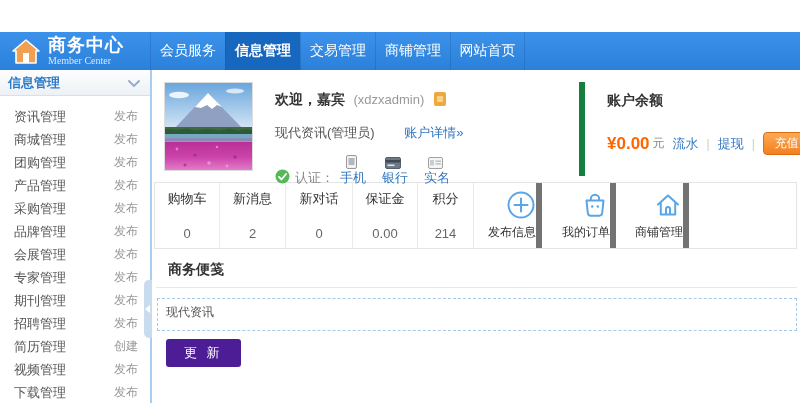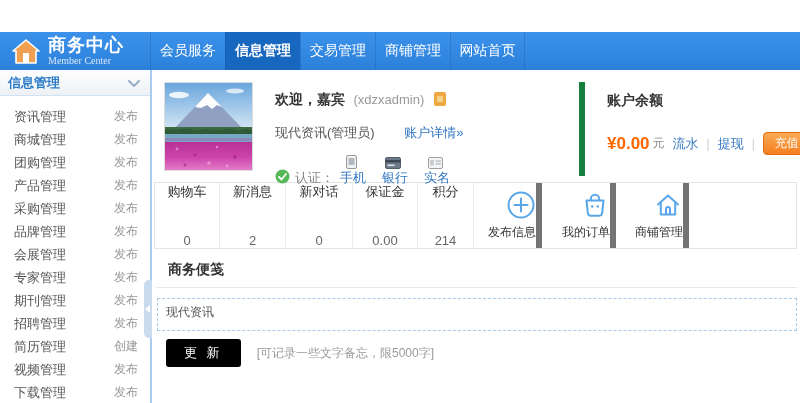--- a/index.html
+++ b/index.html
@@ -62,40 +62,40 @@
   .bal-row { margin-top:22px; display:flex; align-items:center; white-space:nowrap; }
   .amount { color:#ff6600; font-size:17px; font-weight:bold; }
   .unit { color:#888; font-size:12px; margin:0 8px 0 3px; }
   .bal-link { color:#3277c0; font-size:13px; text-decoration:none; cursor:pointer; }
   .sep { color:#ccc; margin:0 8px; font-size:12px; }
   .recharge { display:inline-block; padding:2px 11px; font-size:12px; color:#fff;
               background:linear-gradient(#fbab55,#f47e1e); border:1px solid #e06a10;
               border-radius:4px; text-decoration:none; cursor:pointer; }
 
   .stats { display:flex; height:67px; margin-top:6px; border:1px solid #e4e4e4; }
-  .stat-cell { display:flex; flex-direction:column; align-items:center; justify-content:space-between;
+  .stat-cell { display:flex; flex-direction:column; align-items:center; justify-content:center;
                border-right:1px solid #ebebeb;gap:8px; }
   .stat-cell .s-label { font-size:13px; color:#333; }
   .stat-cell .s-value { font-size:13px; color:#666; margin-top:10px; }
   .action-cell { display:flex; flex-direction:column; align-items:flex-end; justify-content:center;
                  border-right:6px solid #737373; cursor:pointer; }
   .action-cell .a-label { font-size:12px; color:#333; margin-top:4px; }
   .stats-filler { flex:1; }
 
   .sec-title { margin:12px 0 0 2px; padding:0 0 8px 12px; font-size:14px; font-weight:bold;
                color:#333; border-bottom:1px solid #e8e8e8; }
   .empty-row { display:flex; align-items:center; padding:12px 0 0 12px; }
   .empty-row svg { margin-right:6px; }
   .empty-text { font-size:12px; color:#888; }
 
   .notes-input { display:block; width:640px; height:33px; margin:10px 0 0 3px;
                  border:1px dashed #a8c8e8; resize:none; font-family:"Liberation Sans","DejaVu Sans",sans-serif;
                  font-size:12px; color:#555; padding:5px 8px; outline:none; }
   .notes-foot { display:flex; align-items:center; margin:8px 0 0 12px; }
-  .update-btn { background:#000000; color:#fff; border:none; border-radius:3px;
+  .update-btn { background:#4c1d95; color:#fff; border:none; border-radius:3px;
                 font-size:13px; padding:5px 18px; letter-spacing:3px; cursor:pointer;
                 font-family:"Liberation Sans","DejaVu Sans",sans-serif; }
   .hint { font-size:12px; color:#999; margin-left:16px; }
 
   .content-footer { position:absolute; left:0; right:0; bottom:0; height:12px;
                     background:#eff1f4; border-top:1px solid #e0e3e6; }
 </style>
 </head>
 <body>
 
@@ -353,20 +353,19 @@
         </div>
         <div class="stats-filler"></div>
       </section>
 
 
       <section>
         <div class="sec-title">商务便笺</div>
         <textarea class="notes-input" style="">现代资讯</textarea>
         <div class="notes-foot">
           <button class="update-btn">更 新</button>
-          <span class="hint">[可记录一些文字备忘，限5000字]</span>
         </div>
       </section>
 
       <div class="content-footer"></div>
     </main>
   </div>
 </div>
 
 </body></html>

